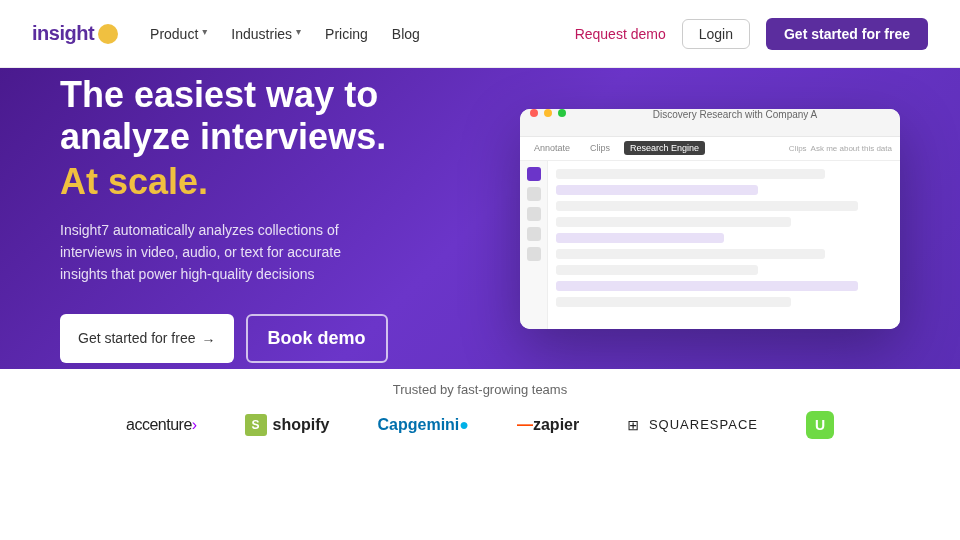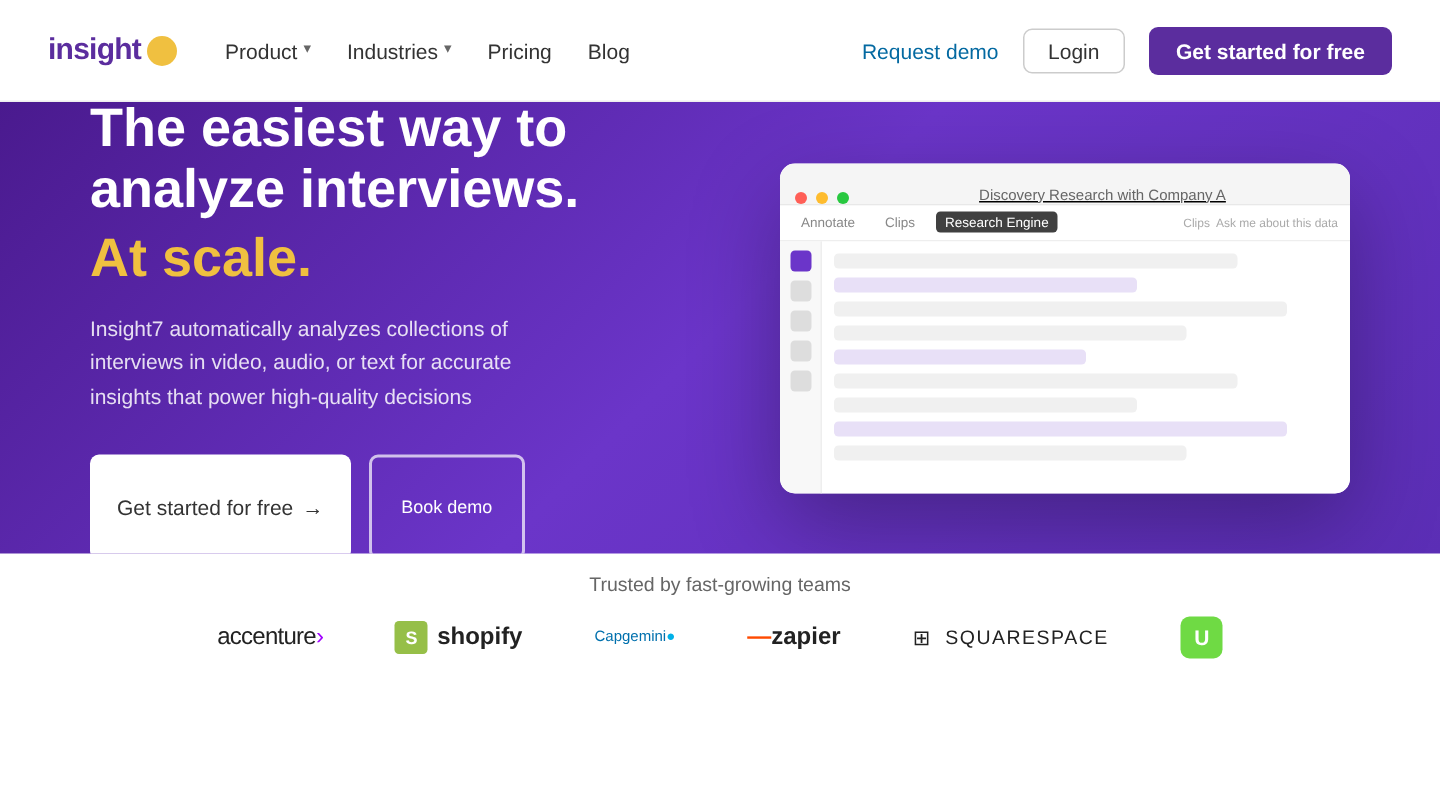--- a/index.html
+++ b/index.html
@@ -60,21 +60,21 @@
       font-size: 10px;
       color: #666;
     }
     .nav-right {
       display: flex;
       align-items: center;
       gap: 16px;
     }
     .nav-request-demo {
       font-size: 14px;
-      color: #0369a1;
+      color: #be185d;
       cursor: pointer;
       text-decoration: none;
     }
     .nav-login-btn {
       font-size: 14px;
       color: #333;
       border: 1px solid #ccc;
       border-radius: 6px;
       padding: 6px 16px;
       background: #fff;
@@ -144,24 +144,24 @@
       font-weight: 500;
     }
     .btn-primary-hero .arrow {
       font-size: 14px;
     }
     .btn-secondary-hero {
       background: transparent;
       color: #fff;
       border: 2px solid rgba(255,255,255,0.7);
       border-radius: 6px;
-      padding: 26px 20px;
-      font-size: 12px;
-      cursor: pointer;
-      font-weight: 400;
+      padding: 12px 20px;
+      font-size: 18px;
+      cursor: pointer;
+      font-weight: 700;
     }
 
     
     .hero-right {
       flex: 1;
       display: flex;
       justify-content: center;
       align-items: center;
       z-index: 2;
       padding-left: 40px;
@@ -172,25 +172,24 @@
       width: 380px;
       height: 220px;
       box-shadow: 0 20px 60px rgba(0,0,0,0.3);
       overflow: hidden;
       position: relative;
     }
     .mock-titlebar {
       background: #f5f5f5;
       height: 28px;
       display: flex;
-      align-items: flex-end;
+      align-items: flex-start;
       padding: 0 10px;
       border-bottom: 1px solid #e8e8e8;
       gap: 6px;
-      text-decoration: underline;
     }
     .mock-dot {
       width: 8px;
       height: 8px;
       border-radius: 50%;
     }
     .mock-dot-red { background: #ff5f57; }
     .mock-dot-yellow { background: #febc2e; }
     .mock-dot-green { background: #28c840; }
     .mock-title-text {
@@ -316,22 +315,22 @@
       background: #96bf48;
       border-radius: 3px;
       display: flex;
       align-items: center;
       justify-content: center;
       color: #fff;
       font-size: 12px;
       font-weight: bold;
     }
     .logo-capgemini {
-      font-size: 10px;
-      font-weight: 400;
+      font-size: 16px;
+      font-weight: 700;
       color: #0070ad;
     }
     .logo-capgemini .cap-dot {
       color: #00b1e8;
     }
     .logo-zapier {
       font-size: 16px;
       font-weight: 800;
       color: #222;
     }

